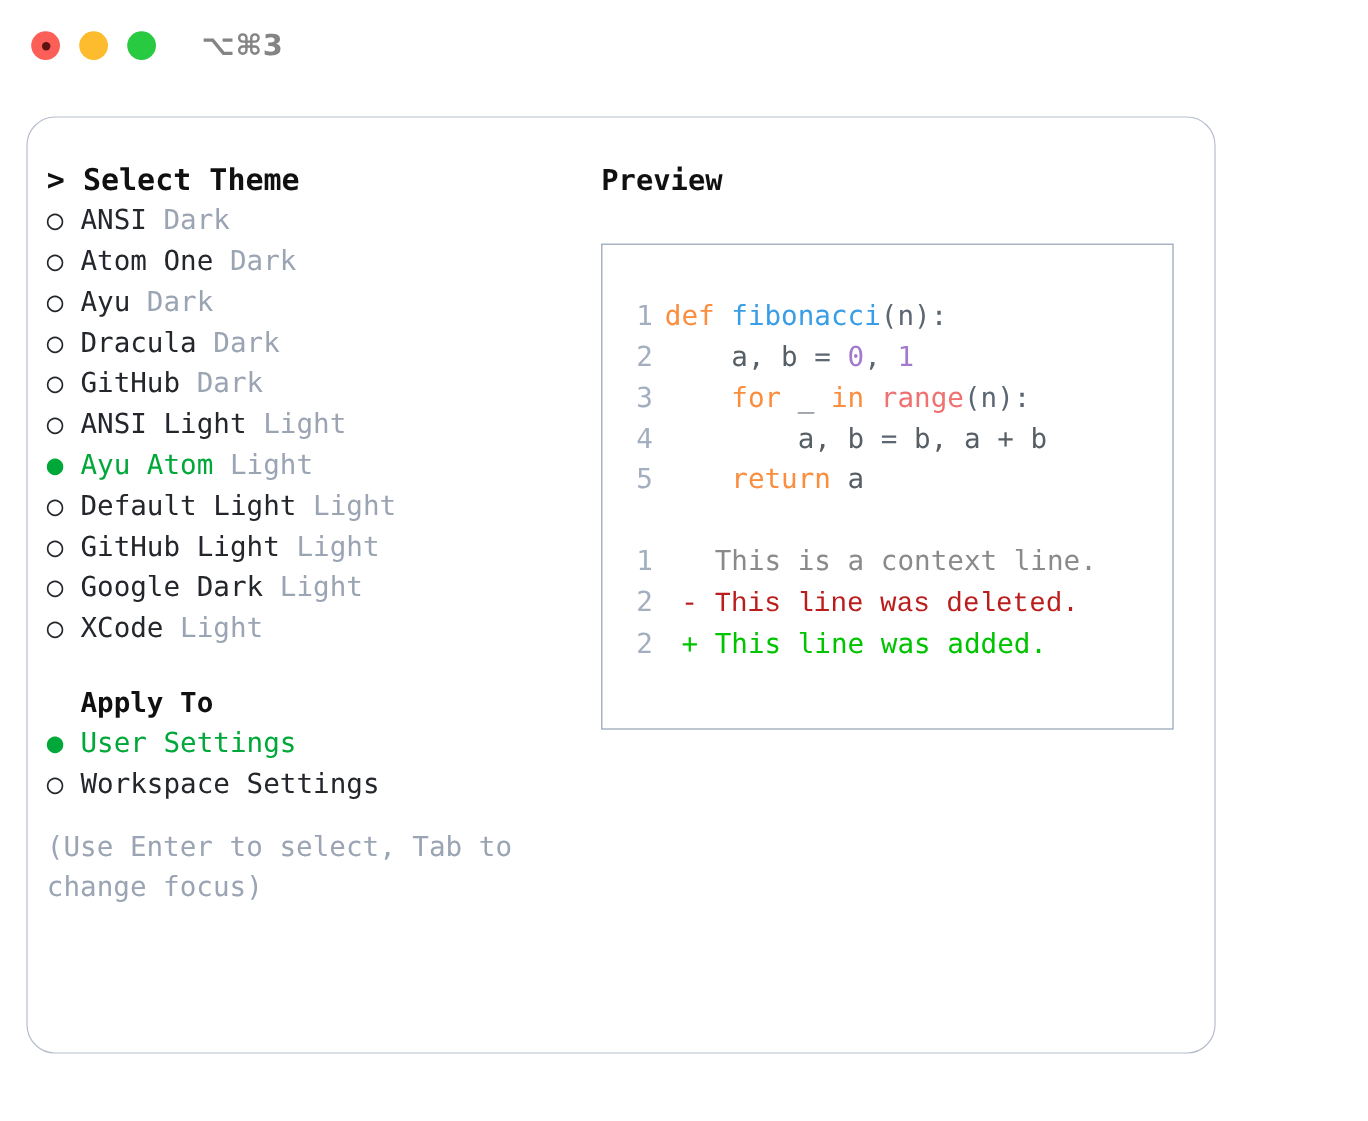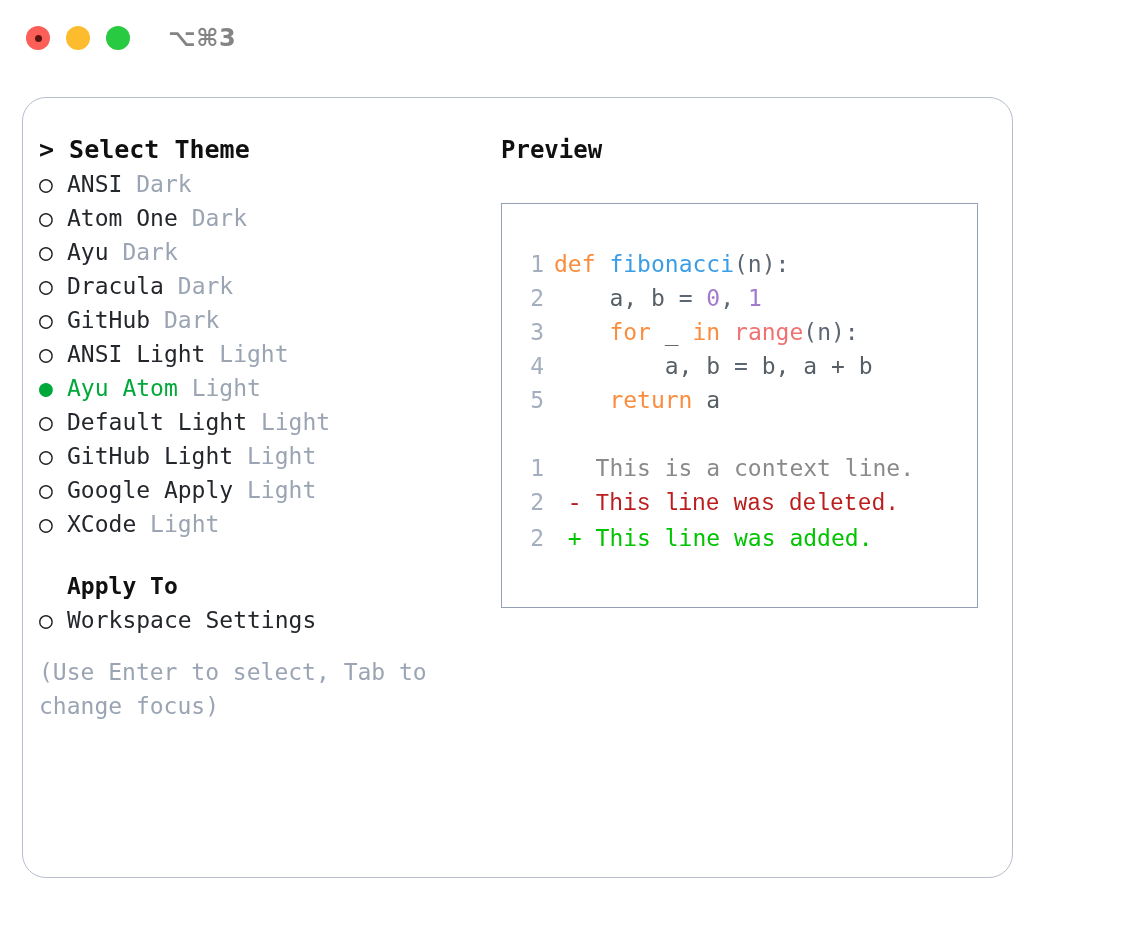--- a/index.html
+++ b/index.html
@@ -201,27 +201,28 @@
       <div id="theme-list">
           <div class="opt-row"><span class="marker">○</span><span class="opt-label">ANSI </span><span class="opt-kind">Dark</span></div>
           <div class="opt-row"><span class="marker">○</span><span class="opt-label">Atom One </span><span class="opt-kind">Dark</span></div>
           <div class="opt-row"><span class="marker">○</span><span class="opt-label">Ayu </span><span class="opt-kind">Dark</span></div>
           <div class="opt-row"><span class="marker">○</span><span class="opt-label">Dracula </span><span class="opt-kind">Dark</span></div>
           <div class="opt-row"><span class="marker">○</span><span class="opt-label">GitHub </span><span class="opt-kind">Dark</span></div>
           <div class="opt-row"><span class="marker">○</span><span class="opt-label">ANSI Light </span><span class="opt-kind">Light</span></div>
           <div class="opt-row selected"><span class="marker">●</span><span class="opt-label">Ayu Atom </span><span class="opt-kind">Light</span></div>
           <div class="opt-row"><span class="marker">○</span><span class="opt-label">Default Light </span><span class="opt-kind">Light</span></div>
           <div class="opt-row"><span class="marker">○</span><span class="opt-label">GitHub Light </span><span class="opt-kind">Light</span></div>
-          <div class="opt-row"><span class="marker">○</span><span class="opt-label">Google Apply </span><span class="opt-kind">Light</span></div>
+          <div class="opt-row"><span class="marker">○</span><span class="opt-label">Google Dark </span><span class="opt-kind">Light</span></div>
           <div class="opt-row"><span class="marker">○</span><span class="opt-label">XCode </span><span class="opt-kind">Light</span></div>
         </div>
 
       <div id="apply-block">
         <div id="apply-to-header">Apply To</div>
         <div id="apply-list">
+            <div class="opt-row selected"><span class="marker">●</span><span class="opt-label">User Settings</span></div>
             <div class="opt-row"><span class="marker">○</span><span class="opt-label">Workspace Settings</span></div>
           </div>
       </div>
 
       <div id="hint">(Use Enter to select, Tab to
 change focus)</div>
 
     </div>
 
     <div id="right-col">

